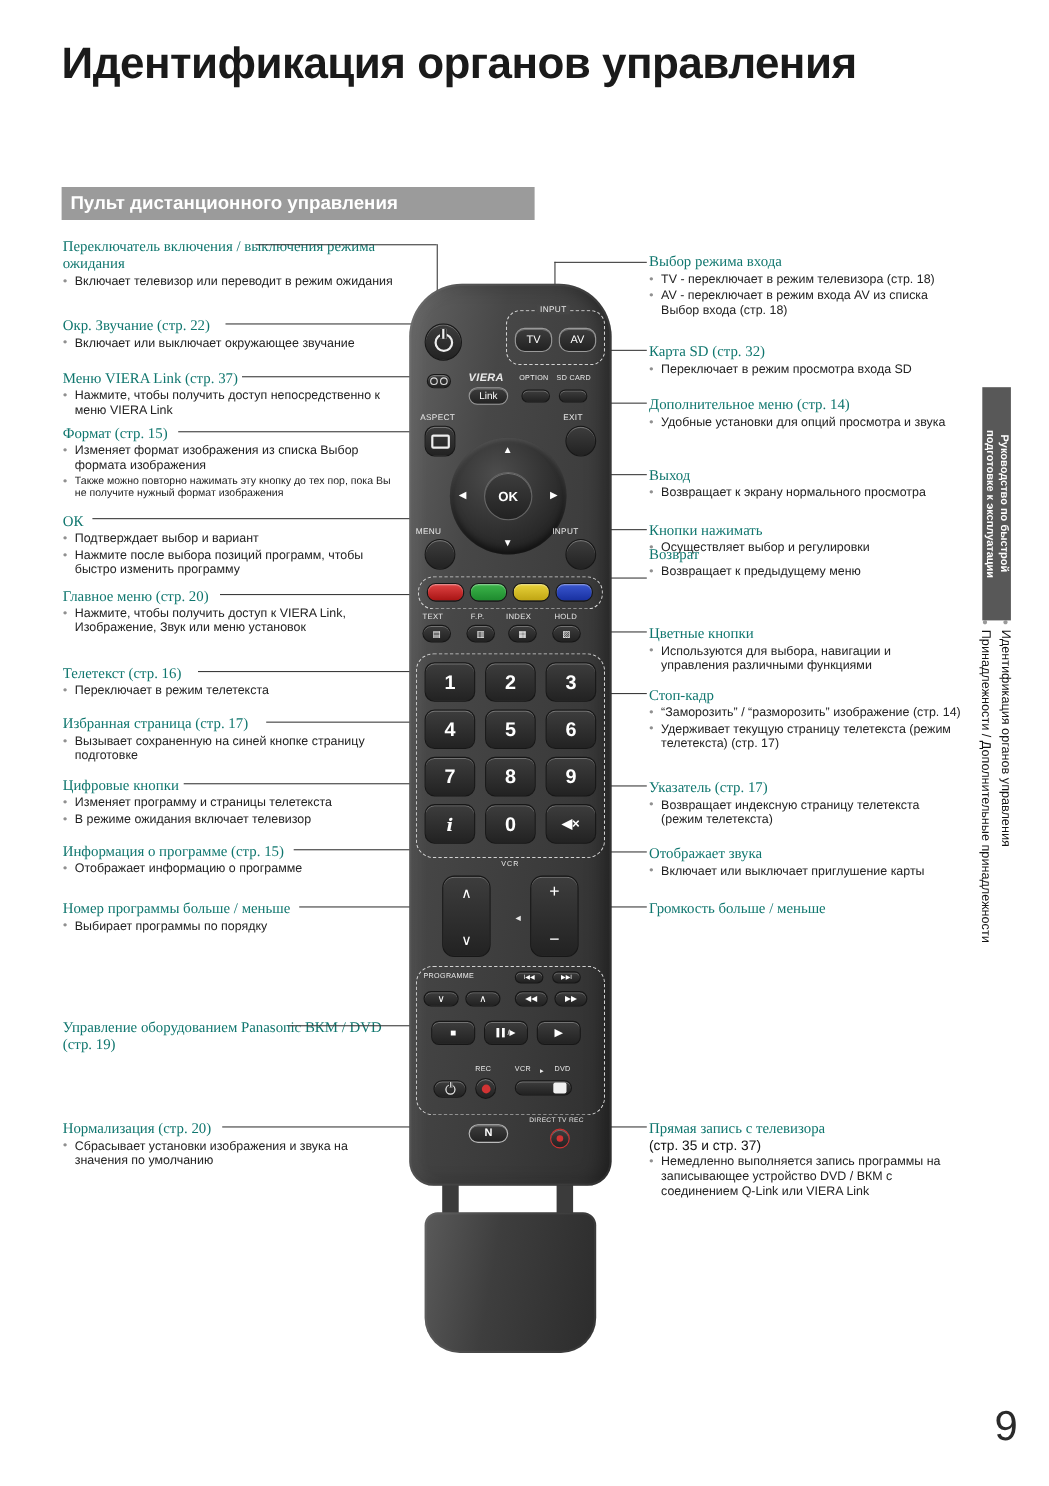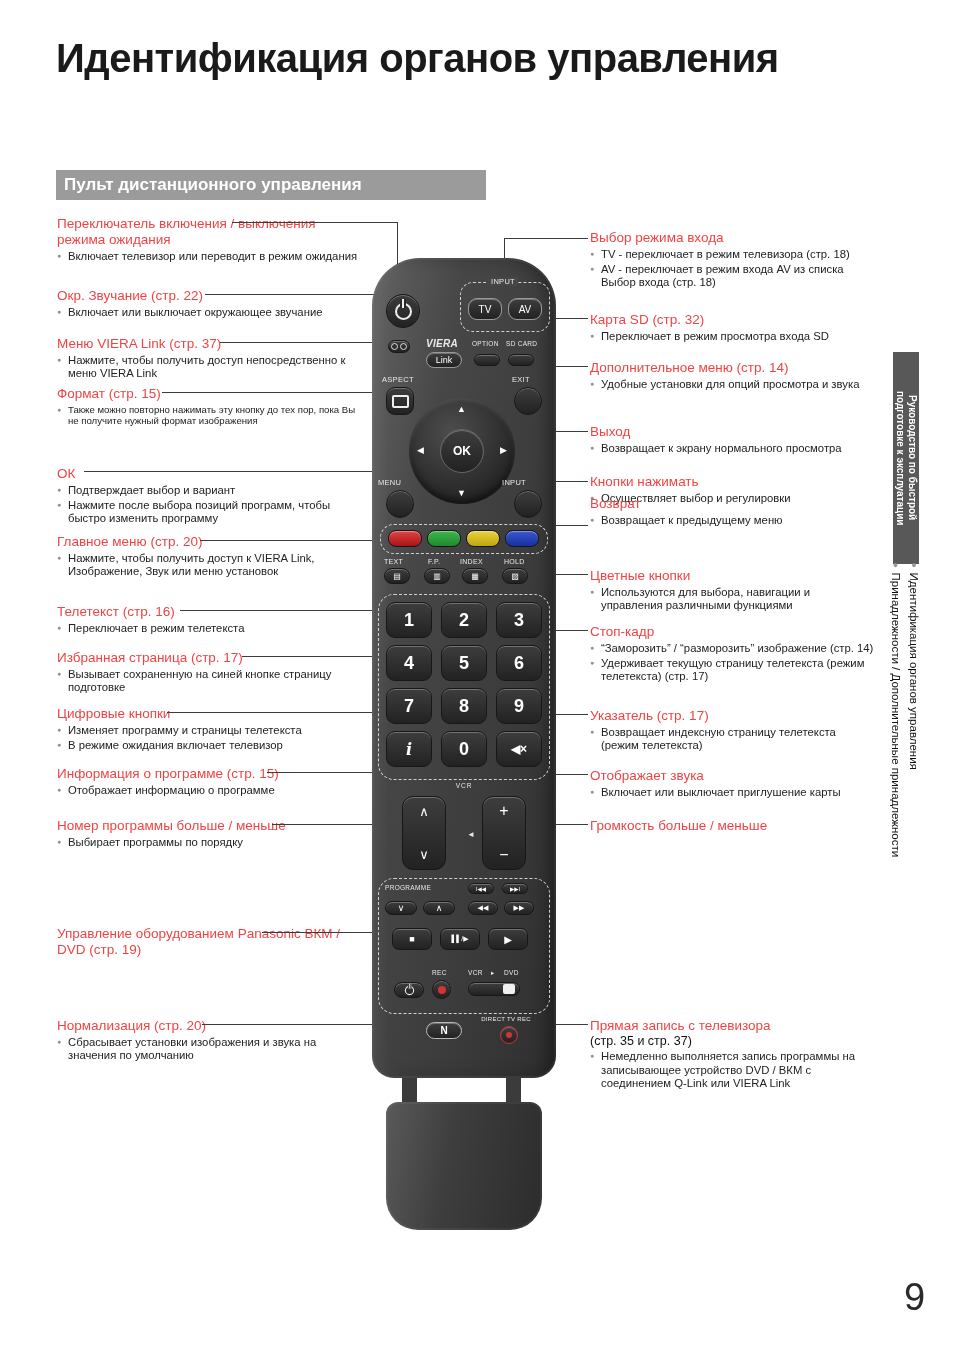--- a/index.html
+++ b/index.html
@@ -8,21 +8,21 @@
     font-family:"Liberation Sans",sans-serif;color:#111;overflow:hidden;
   }
   .page-title{position:absolute;left:56px;top:36px;font-size:40px;font-weight:bold;letter-spacing:-0.5px;color:#1a1a1a;}
   .section-header{position:absolute;left:56px;top:170px;width:430px;box-sizing:border-box;background:#9b9b9b;color:#fff;font-size:17px;font-weight:bold;padding:5px 8px;}
   .page-num{position:absolute;left:904px;top:1276px;font-size:38px;color:#2a2a2a;}
 
   
   .ann{position:absolute;}
   .ann.left{left:57px;width:306px;}
   .ann.right{left:590px;width:284px;}
-  .ann .t{font-size:13.5px;line-height:1.18;color:#ef4444;}
+  .ann .t{font-size:13.5px;line-height:1.18;color:#0f766e;font-family:Liberation Serif, serif;}
   .ann .st{font-size:12.5px;line-height:1.15;color:#111;}
   .ann .b{font-size:11.3px;line-height:1.17;padding-left:11px;position:relative;margin-top:2px;color:#222;}
   .ann .b::before{content:"●";position:absolute;left:0;top:2px;font-size:7px;color:#909090;}
   .ann .b.sm{font-size:9.6px;line-height:1.15;}
 
   
   .lnh{position:absolute;height:0;border-top:1px solid #3c3c3c;}
   .lnv{position:absolute;width:0;border-left:1px solid #3c3c3c;}
 
   
@@ -77,20 +77,21 @@
 <div class="ann left" style="top:288px">
   <div class="t">Окр. Звучание (стр. 22)</div>
   <div class="b">Включает или выключает окружающее звучание</div>
 </div>
 <div class="ann left" style="top:336px">
   <div class="t">Меню VIERA Link (стр. 37)</div>
   <div class="b">Нажмите, чтобы получить доступ непосредственно к меню VIERA Link</div>
 </div>
 <div class="ann left" style="top:386px">
   <div class="t">Формат (стр. 15)</div>
+  <div class="b">Изменяет формат изображения из списка Выбор формата изображения</div>
   <div class="b sm">Также можно повторно нажимать эту кнопку до тех пор, пока Вы не получите нужный формат изображения</div>
 </div>
 <div class="ann left" style="top:466px">
   <div class="t">ОК</div>
   <div class="b">Подтверждает выбор и вариант</div>
   <div class="b">Нажмите после выбора позиций программ, чтобы быстро изменить программу</div>
 </div>
 <div class="ann left" style="top:534px">
   <div class="t">Главное меню (стр. 20)</div>
   <div class="b">Нажмите, чтобы получить доступ к VIERA Link, Изображение, Звук или меню установок</div>

